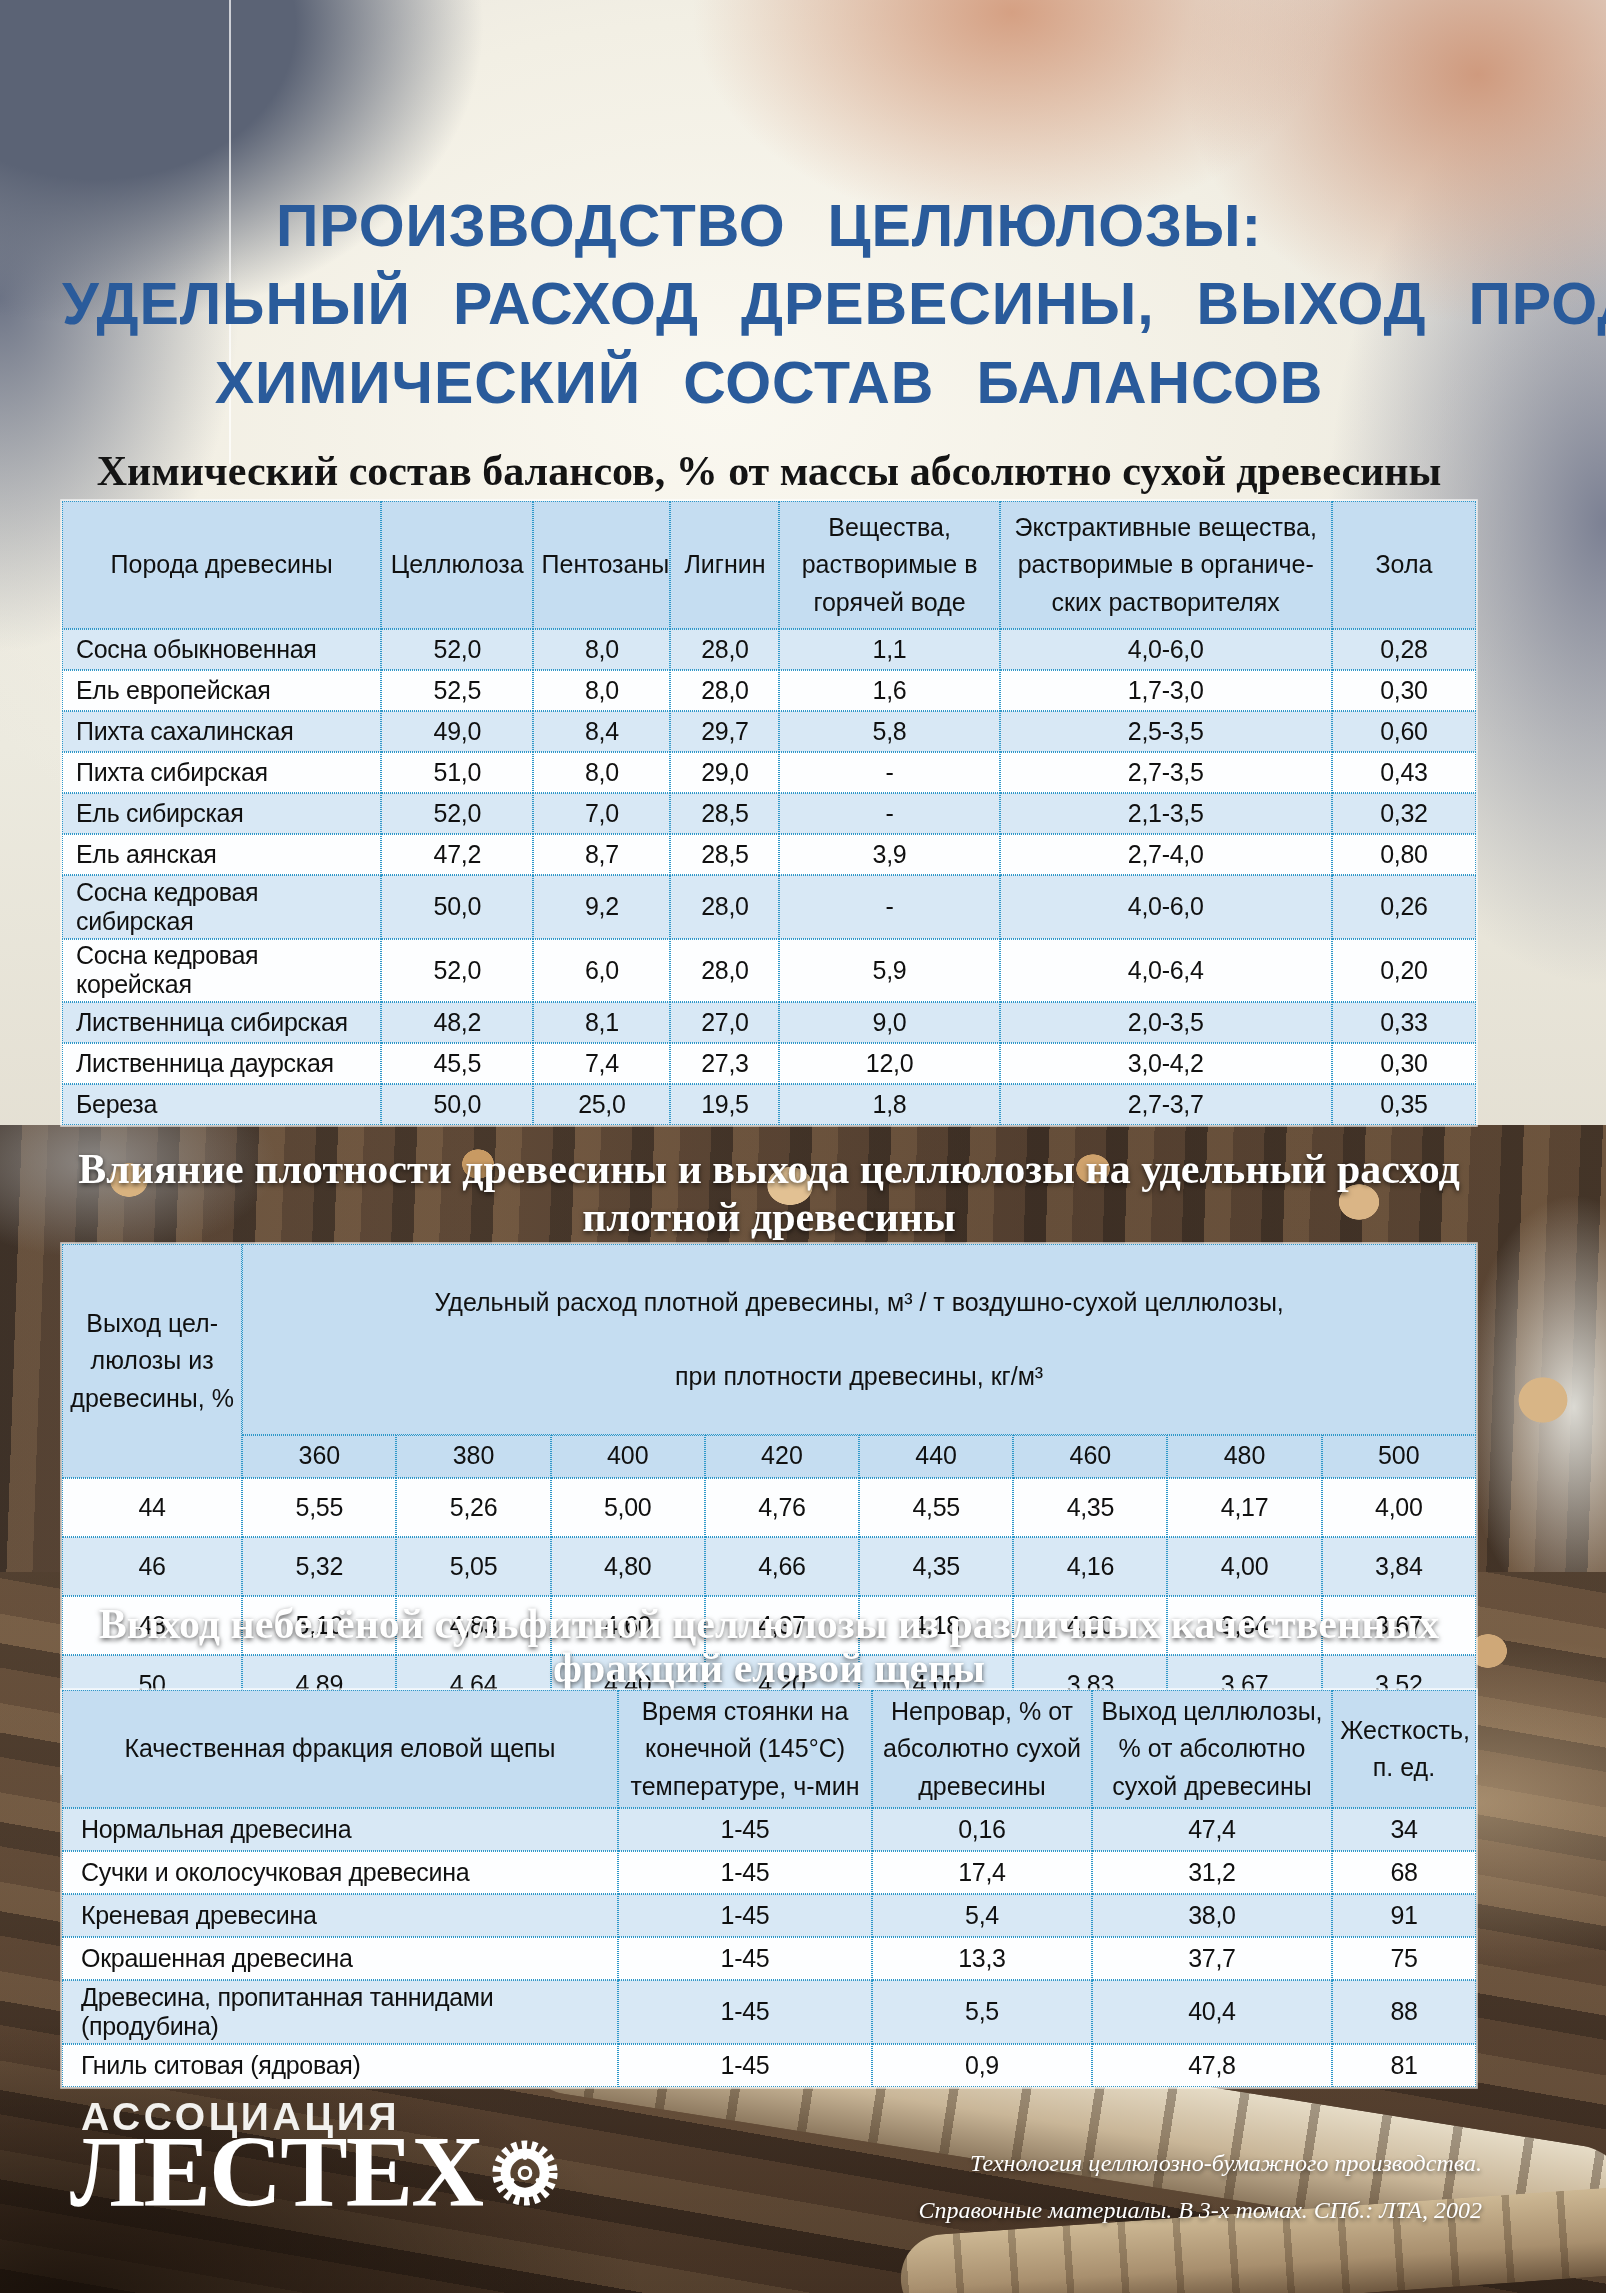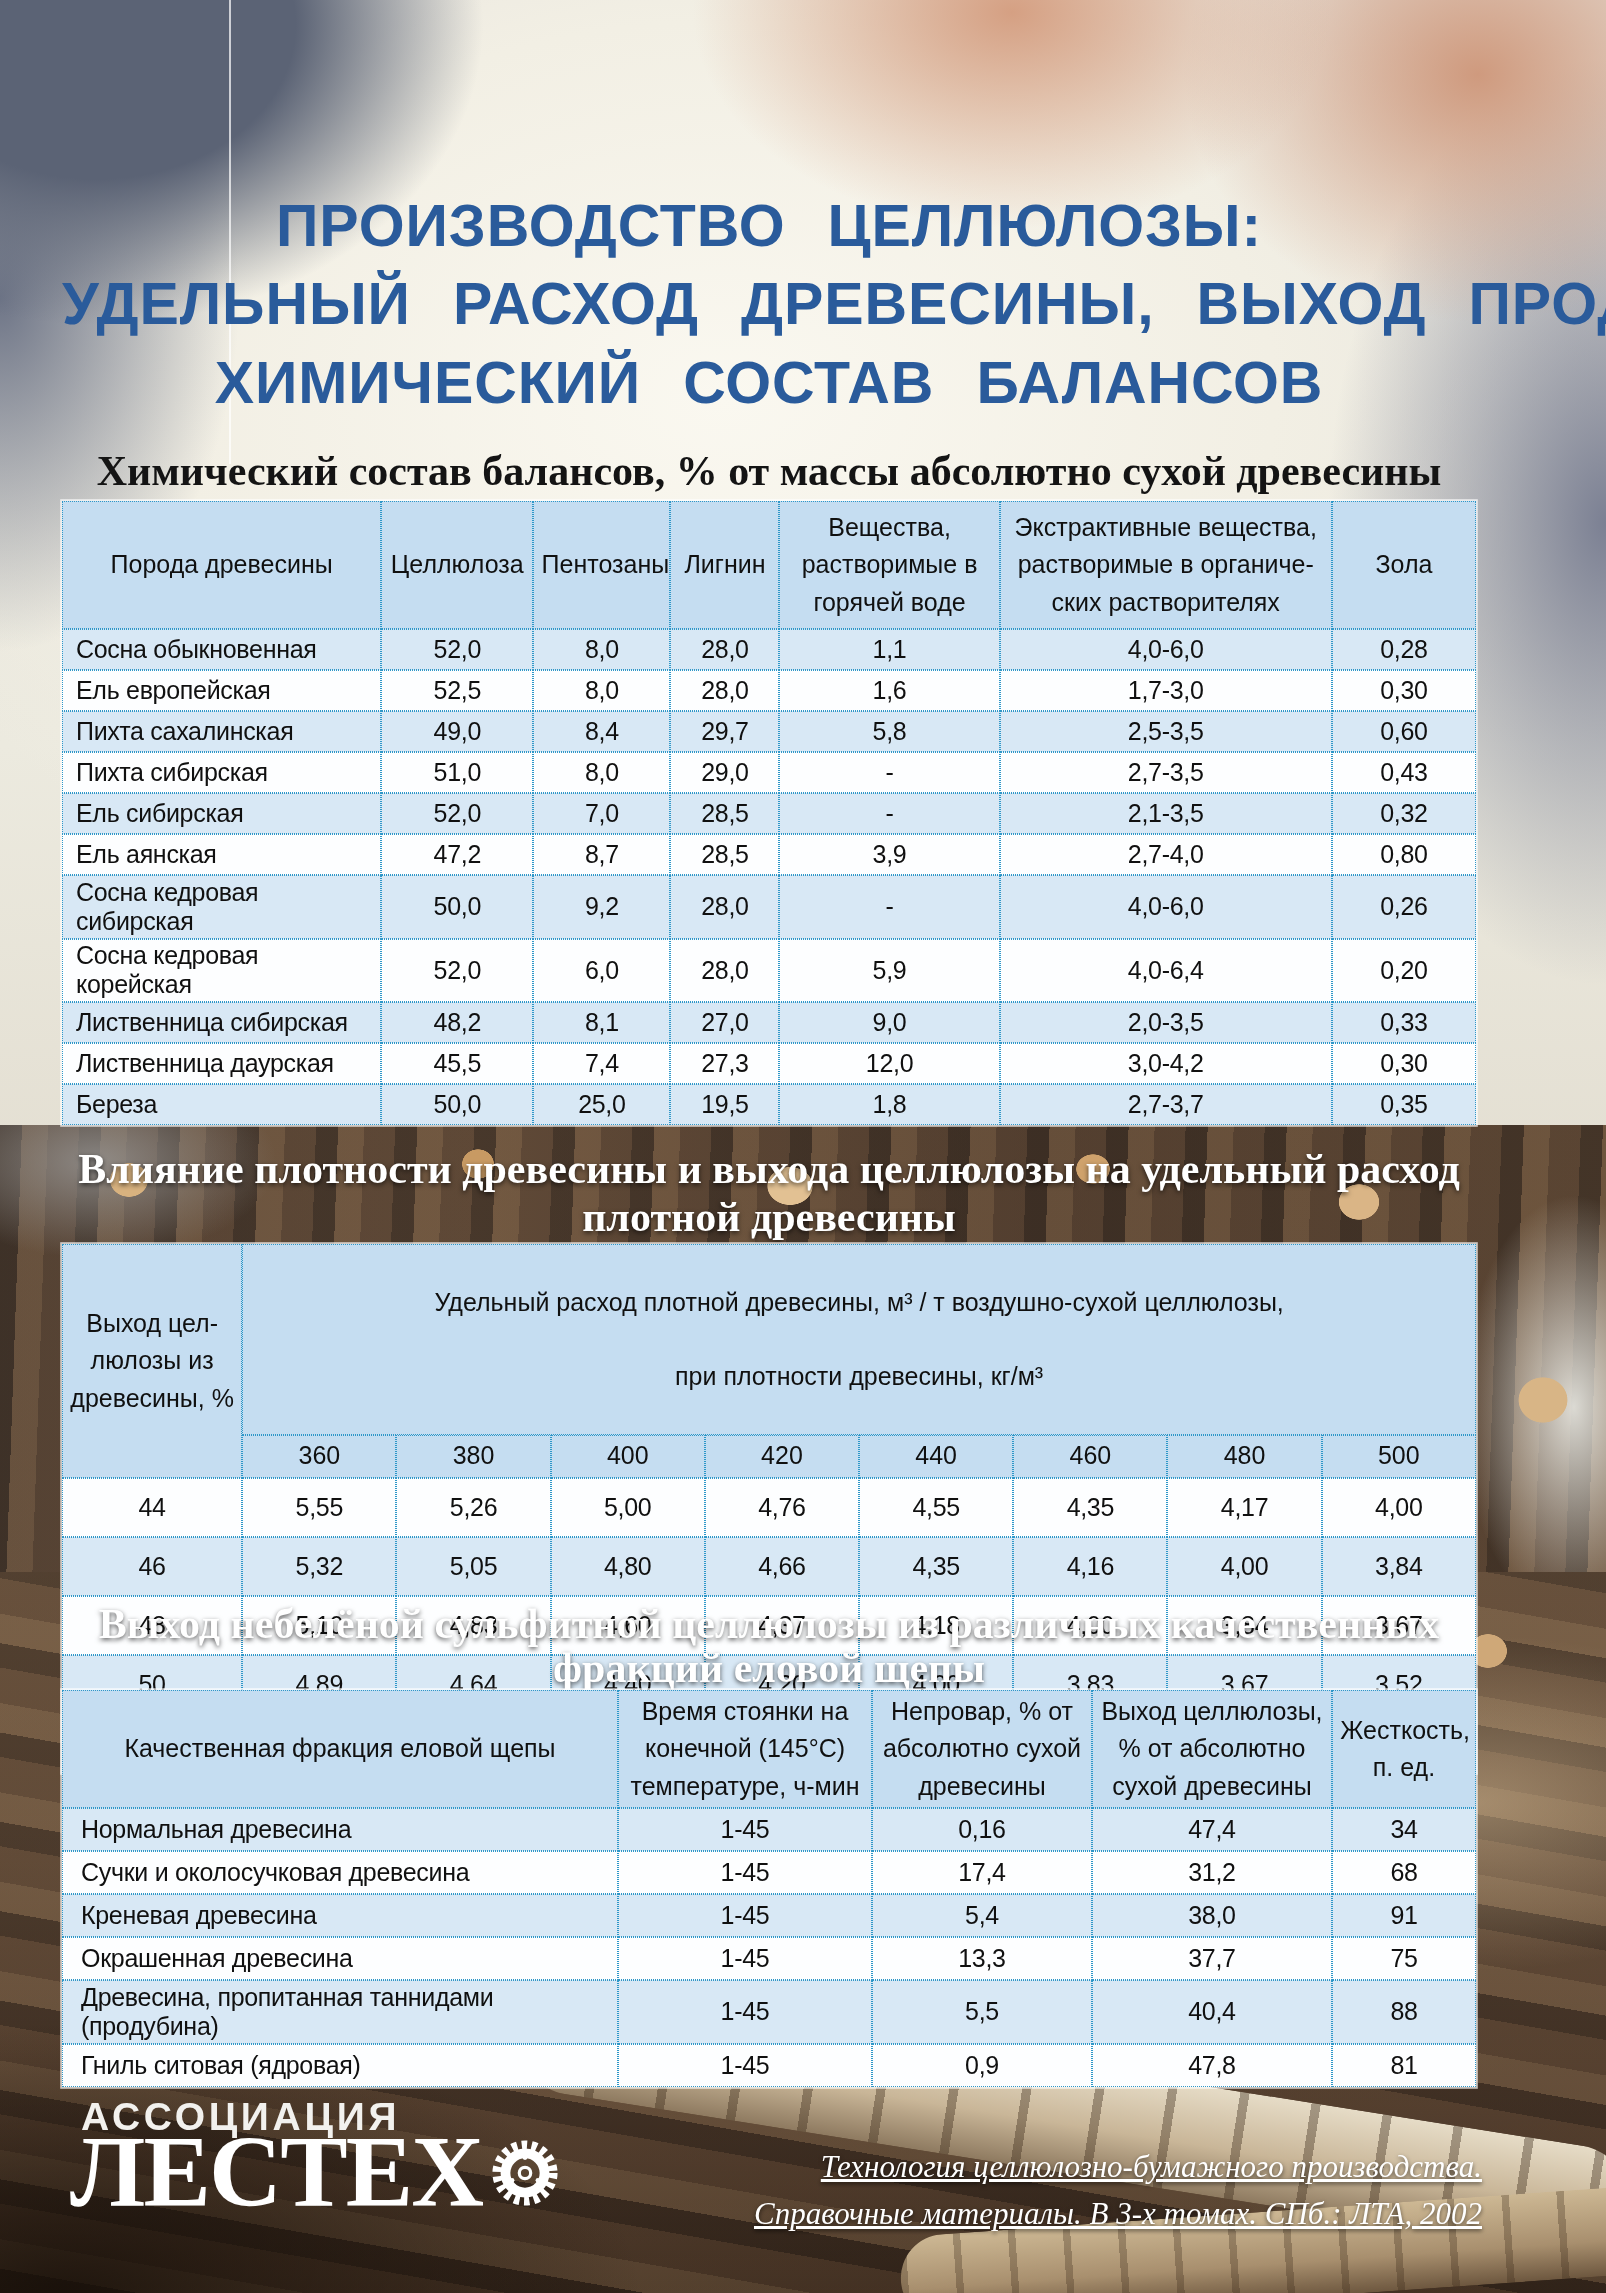--- a/index.html
+++ b/index.html
@@ -88,22 +88,22 @@
   .t3 tbody td:first-child{text-align:left;padding-left:18px;}
 
   
   .assoc{position:absolute;left:81px;top:2097px;color:#f2f1ee;font-size:39px;
          font-weight:bold;letter-spacing:3.7px;line-height:1;}
   .brand{position:absolute;left:70px;top:2112px;color:#ffffff;
          font-family:"Liberation Serif",serif;font-weight:bold;font-size:101px;
          line-height:1.2;letter-spacing:-1.8px;}
   .gear{position:absolute;left:490px;top:2138px;width:70px;height:70px;}
   .source{position:absolute;right:124px;text-align:right;color:#fff;
-          font-family:"Liberation Serif",serif;font-style:italic;font-size:31px;
-          line-height:1;white-space:nowrap;text-shadow:0 1.8px 4.6px rgba(0,0,0,.6);text-decoration:underline;}
+          font-family:"Liberation Serif",serif;font-style:italic;font-size:24px;
+          line-height:1;white-space:nowrap;text-shadow:0 1.8px 4.6px rgba(0,0,0,.6);}
   .src-1{top:2151px;} .src-2{top:2198px;}
 </style>
 </head>
 <body>
 
 <div class="page">
 
   <div class="bg-layer bg-top"></div>
   <div class="bg-layer bg-mid"></div>
   <div class="bg-layer bg-low"></div>

